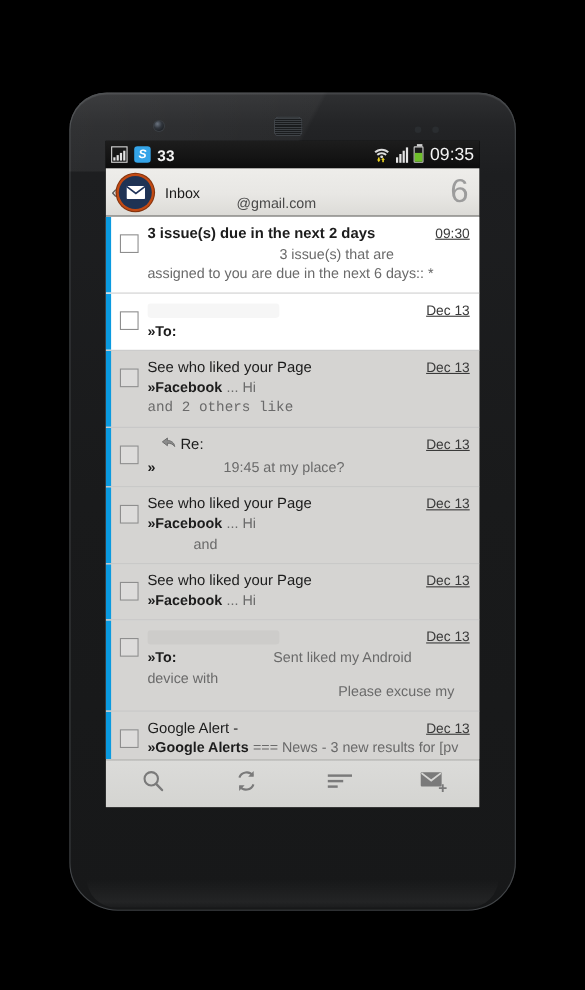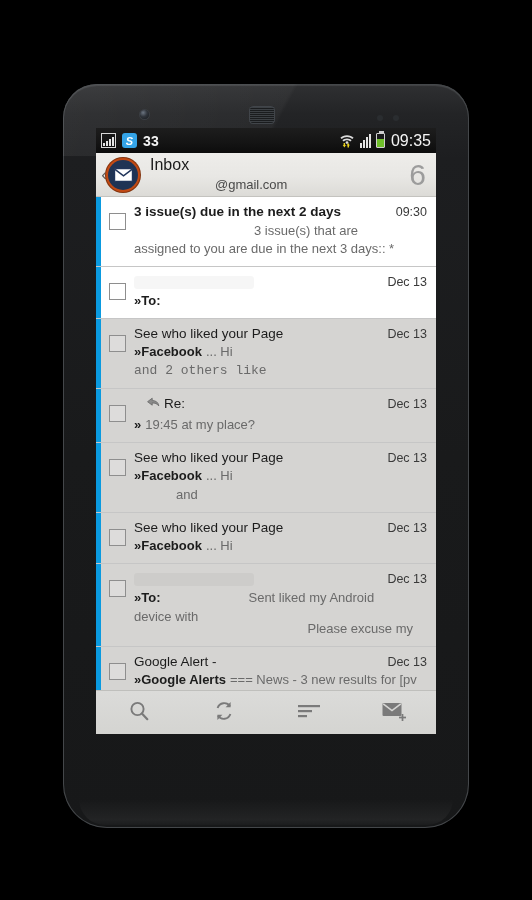--- a/index.html
+++ b/index.html
@@ -146,22 +146,22 @@
     width: 30px; height: 30px; border-radius: 50%;
     background: #1f3354;
     box-shadow: 0 0 0 2px #c24a14, 0 0 0 3px #83330d;
     margin-left: -3px;
     flex: none;
     display: flex; align-items: center; justify-content: center;
   }
   #envelope-glyph { display: block; }
   #header-titles { flex: 1; position: relative; height: 44px; margin-left: 12px; }
   #header-title {
-    position: absolute; left: 0; top: 3px;
-    font-size: 16px; color: #1b1b1b; letter-spacing: 0px;
+    position: absolute; left: 0; top: 15px;
+    font-size: 13px; color: #1b1b1b; letter-spacing: 0px;
   }
   #header-subtitle {
     position: absolute; left: 65px; top: 24px;
     font-size: 13px; color: #4a4a4a;
   }
   #header-count {
     font-size: 30px; color: #9c9c9c; font-weight: 300;
     margin-right: 10px; line-height: 1;
   }
 
@@ -197,21 +197,21 @@
   .msg-body { flex: 1; position: relative; padding: 5px 9px 7px 0; min-width: 0; }
   .msg-line1 { display: flex; align-items: baseline; gap: 6px; }
   .msg-subject {
     flex: 1; min-width: 0;
     font-size: 13.5px; color: #1c1c1c;
     white-space: nowrap; overflow: hidden;
     line-height: 1.45;
   }
   .msg-row.unread .msg-subject { font-weight: bold; }
   .msg-date {
-    font-size: 12.5px; color: #3a3a3a; flex: none; white-space: nowrap;
+    font-size: 12.5px; color: #3a3a3a; flex: none; white-space: nowrap; text-decoration: underline;
   }
   .msg-line2 {
     display: flex; align-items: flex-start; gap: 4px;
     font-size: 13px; line-height: 1.45;
     white-space: nowrap; overflow: hidden;
   }
   .msg-sender { color: #1c1c1c; font-weight: bold; flex: none; }
   .msg-snippet { color: #6a6a6a; min-width: 0; overflow: hidden; }
   .msg-line3 {
     font-size: 13px; color: #6a6a6a; line-height: 1.45;
@@ -310,21 +310,21 @@
           </div>
           <div class="msg-body">
             <div class="msg-line1">
               <div class="msg-subject"><span>3 issue(s) due in the next 2 days</span></div>
               <div class="msg-date">09:30</div>
             </div>
             <div class="msg-line2">
               <span class="msg-snippet" style="margin-left: 120px;">3 issue(s) that are</span>
             </div>
             <div class="msg-line3" style="display: flex;">
-              <span>assigned to you are due in the next 3 days:: *</span>
+              <span>assigned to you are due in the next 6 days:: *</span>
             </div>
           </div>
         </div>
         <div class="msg-row unread">
           <div class="accent-bar" style="background: rgb(10, 154, 224);"></div>
           <div class="cb-cell">
             <div class="checkbox"></div>
           </div>
           <div class="msg-body">
             <div class="msg-line1">
@@ -362,21 +362,21 @@
           </div>
           <div class="msg-body">
             <div class="msg-line1">
               <div class="msg-subject"><span class="reply-icon" style="margin-right: 4px; margin-left: 12px; display: inline-block; vertical-align: -2px;"><svg width="14" height="13" viewBox="0 0 14 13" aria-hidden="true">
                     <path d="M6.2 1.2 L6.2 3.4 C9.6 3.6 12.4 5.2 12.8 9.0 C11.2 6.6 9.0 5.9 6.2 5.9 L6.2 8.2 L1.6 4.7 Z" fill="#8b8b8b" stroke="#6d6d6d" stroke-width="0.9"></path>
                   </svg></span><span>Re:</span></div>
               <div class="msg-date">Dec 13</div>
             </div>
             <div class="msg-line2">
               <span class="msg-sender">»</span>
-              <span class="msg-snippet" style="">19:45 at my place?</span>
+              <span class="msg-snippet" style="margin-left: 58px;">19:45 at my place?</span>
             </div>
           </div>
         </div>
         <div class="msg-row read">
           <div class="accent-bar" style="background: rgb(10, 154, 224);"></div>
           <div class="cb-cell">
             <div class="checkbox"></div>
           </div>
           <div class="msg-body">
             <div class="msg-line1">

